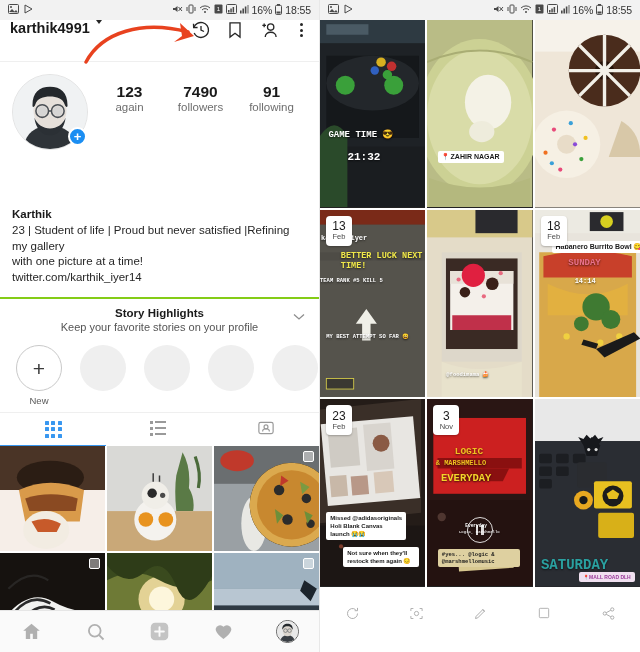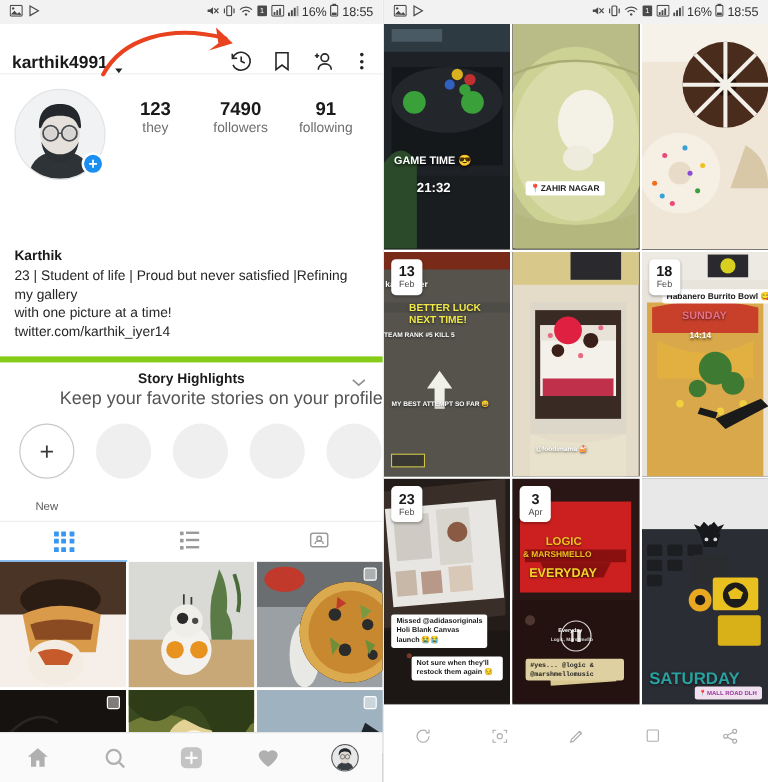--- a/index.html
+++ b/index.html
@@ -19,21 +19,21 @@
     height: 20px; background: #f2f2f2; display: flex; align-items: center;
     padding: 0 8px; font-size: 10.5px; color: #3a3a3a; gap: 3px;
   }
   .statusbar .sb-left { display: flex; align-items: center; gap: 5px; }
   .statusbar .sb-right { margin-left: auto; display: flex; align-items: center; gap: 3px; }
   .sb-icon { display: inline-block; line-height: 1; font-size: 10px; color: #4a4a4a; }
   .sb-text { font-size: 10.5px; letter-spacing: -0.1px; color: #333; }
 
   
   .profile-header {
-    height: 42px; display: flex; align-items: flex-end; padding: 0 10px;
+    height: 42px; display: flex; align-items: flex-start; padding: 0 10px;
     border-bottom: 1px solid #efefef; background: #fff; position: relative;
   }
   .username { font-size: 14.5px; font-weight: bold; color: #1a1a1a; }
   .caret-down {
     width: 0; height: 0; border-left: 3.5px solid transparent; border-right: 3.5px solid transparent;
     border-top: 4.5px solid #262626; margin-left: 6px; display: inline-block;
   }
   .header-actions { margin-left: auto; display: flex; align-items: center; gap: 14px; }
   .hicon { width: 20px; height: 20px; display: block; }
   .hicon svg { display: block; }
@@ -64,33 +64,33 @@
   .edit-profile {
     margin: 10px 4px 0 4px; height: 24px; border: 1px solid #dbdbdb; border-radius: 3px;
     display: flex; align-items: center; justify-content: center; font-size: 11.5px;
     font-weight: bold; color: #262626; background: #fff;
   }
   .bio { padding: 10px 12px 12px 12px; line-height: 1.34; margin-top: 47px; }
   .bio-name { font-weight: bold; font-size: 11.5px; color: #1a1a1a; display: block; margin-bottom: 1px; }
   .bio-line { font-size: 11.5px; color: #262626; display: block; }
 
   
-  .highlights { border-top: 5px solid #84cc16; padding: 8px 0 6px 0; position: relative; }
+  .highlights { border-top: 2px solid #84cc16; padding: 8px 0 6px 0; position: relative; }
   .hl-title { text-align: center; font-size: 11.5px; font-weight: bold; color: #1a1a1a; }
-  .hl-sub { text-align: right; font-size: 15px; color: #555; margin-top: 2px; }
+  .hl-sub { text-align: center; font-size: 11px; color: #555; margin-top: 2px; }
   .hl-chevron { position: absolute; right: 14px; top: 12px; color: #8e8e8e; font-size: 11px; }
   .hl-row { display: flex; align-items: flex-start; padding: 12px 16px 0 16px; gap: 18px; }
   .hl-item { width: 46px; text-align: center; }
   .hl-circle-new {
     width: 46px; height: 46px; border-radius: 50%; border: 1px solid #c9c9c9; background: #fff;
     display: flex; align-items: center; justify-content: center; font-size: 21px; color: #3b3b3b;
     font-weight: 300; line-height: 1;
   }
   .hl-circle-ph { width: 46px; height: 46px; border-radius: 50%; background: #efefef; }
-  .hl-new-label { font-size: 9.5px; color: #5a5a5a; margin-top: 18px; display: block; }
+  .hl-new-label { font-size: 9.5px; color: #5a5a5a; margin-top: 4px; display: block; }
 
   
   .tabs { display: flex; border-top: 1px solid #efefef; height: 34px; }
   .tab { flex: 1; display: flex; align-items: center; justify-content: center; }
   .tab.active { border-bottom: 1.5px solid #3897f0; }
   .grid-ico { display: grid; grid-template-columns: repeat(3, 4px); gap: 2.5px; }
   .grid-ico i { width: 4px; height: 4px; background: #3897f0; display: block; border-radius: 0.5px; }
   .list-ico { width: 18px; }
   .list-ico .lrow { display: flex; align-items: center; gap: 2px; margin-bottom: 3px; }
   .list-ico .lrow b { width: 3px; height: 3px; background: #9a9a9a; display: block; }
@@ -131,28 +131,28 @@
     border-top: 4.5px solid #262626; margin-left: 7px; display: inline-block;
   }
   .story-grid { display: grid; grid-template-columns: repeat(3, 1fr); gap: 2px; }
   .st { position: relative; width: 100%; padding-top: 178%; overflow: hidden; background: #222; }
   .st > .inner { position: absolute; inset: 0; }
   .date-badge {
     position: absolute; left: 6px; top: 6px; width: 26px; height: 30px; background: #fff; border-radius: 4px;
     display: flex; flex-direction: column; align-items: center; justify-content: center; line-height: 1;
     box-shadow: 0 1px 2px rgba(0,0,0,0.25); z-index: 5;
   }
-  .date-badge .d { font-size: 12px; font-weight: bold; color: #1a1a1a; }
+  .date-badge .d { font-size: 12px; font-weight: normal; color: #1a1a1a; }
   .date-badge .m { font-size: 7.5px; color: #4a4a4a; margin-top: 1px; }
   .sticker {
     position: absolute; background: #fff; color: #1a1a1a; font-size: 7px; font-weight: bold;
     padding: 2px 4px; border-radius: 2px; z-index: 4; white-space: nowrap;
   }
   .story-text {
-    position: absolute; color: #fff; font-weight: bold; z-index: 4; text-shadow: 0 1px 2px rgba(0,0,0,0.6);
+    position: absolute; color: #fff; font-weight: bold; z-index: 4; text-shadow: 0 1px 2px rgba(0,0,0,0.6); font-family: Liberation Mono, monospace;
   }
   .toast {
     position: absolute; left: 8px; right: 8px; bottom: 8px; background: rgba(255,255,255,0.93);
     border-radius: 4px; padding: 7px 8px; font-size: 8.5px; color: #8a8a8a; text-align: center;
     line-height: 1.3; z-index: 20; box-shadow: 0 1px 3px rgba(0,0,0,0.12);
   }
   .story-toolbar {
     position: absolute; left: 0; right: 0; bottom: 26px; height: 26px; display: flex;
     align-items: center; justify-content: space-around; z-index: 10; opacity: 0.55;
   }
@@ -292,21 +292,21 @@
           <circle cx="46" cy="37" r="5" fill="#c9ccd0" opacity="0.55"></circle>
         </svg>
       </div>
       <div class="plus-badge">+</div>
     </div>
 
     <div class="stats-col">
       <div class="stats">
         <div class="stat">
           <span class="stat-num">123</span>
-          <span class="stat-label">they</span>
+          <span class="stat-label">again</span>
         </div>
         <div class="stat">
           <span class="stat-num">7490</span>
           <span class="stat-label">followers</span>
         </div>
         <div class="stat">
           <span class="stat-num">91</span>
           <span class="stat-label">following</span>
         </div>
       </div>
@@ -802,21 +802,21 @@
             <rect width="100" height="178" fill="#2a1614"></rect>
             <rect x="6" y="18" width="88" height="72" fill="#cc2020"></rect>
             <path d="M10 56h80v10H10z" fill="#8a1010"></path>
             <path d="M22 66h56l-6 12H28z" fill="#8a1010"></path>
             <rect y="96" width="100" height="82" fill="#241210"></rect>
             <circle cx="14" cy="112" r="4" fill="#7a5a50" opacity="0.5"></circle>
             <path d="M30 152h52v10H30z" fill="#d8c890" transform="rotate(-4 56 157)"></path>
           </svg>
       <div class="date-badge">
         <span class="d">3</span>
-        <span class="m">Apr</span>
+        <span class="m">Nov</span>
       </div>
       <span class="story-text" style="left:26%;top:25%;font-size:9.5px;color:#f0c020;">LOGIC</span>
       <span class="story-text" style="left:8%;top:32%;font-size:7px;color:#f0c020;">&amp; MARSHMELLO</span>
       <span class="story-text" style="left:13%;top:39%;font-size:10.5px;color:#f4d42a;">EVERYDAY</span>
       <span class="story-text" style="left:36%;top:66%;font-size:4.5px;">Everyday</span>
       <span class="story-text" style="left:30%;top:70%;font-size:4px;opacity:0.8;">Logic, Marshmello</span>
       <span class="sticker" style="left:10%;top:80%;background:#ded0a0;font-family:'Liberation Mono',monospace;font-size:5.5px;white-space:normal;max-width:78%;">#yes... @logic &amp; @marshmellomusic</span>
       <div class="play-ctrl">
             <i></i>
             <i></i>

